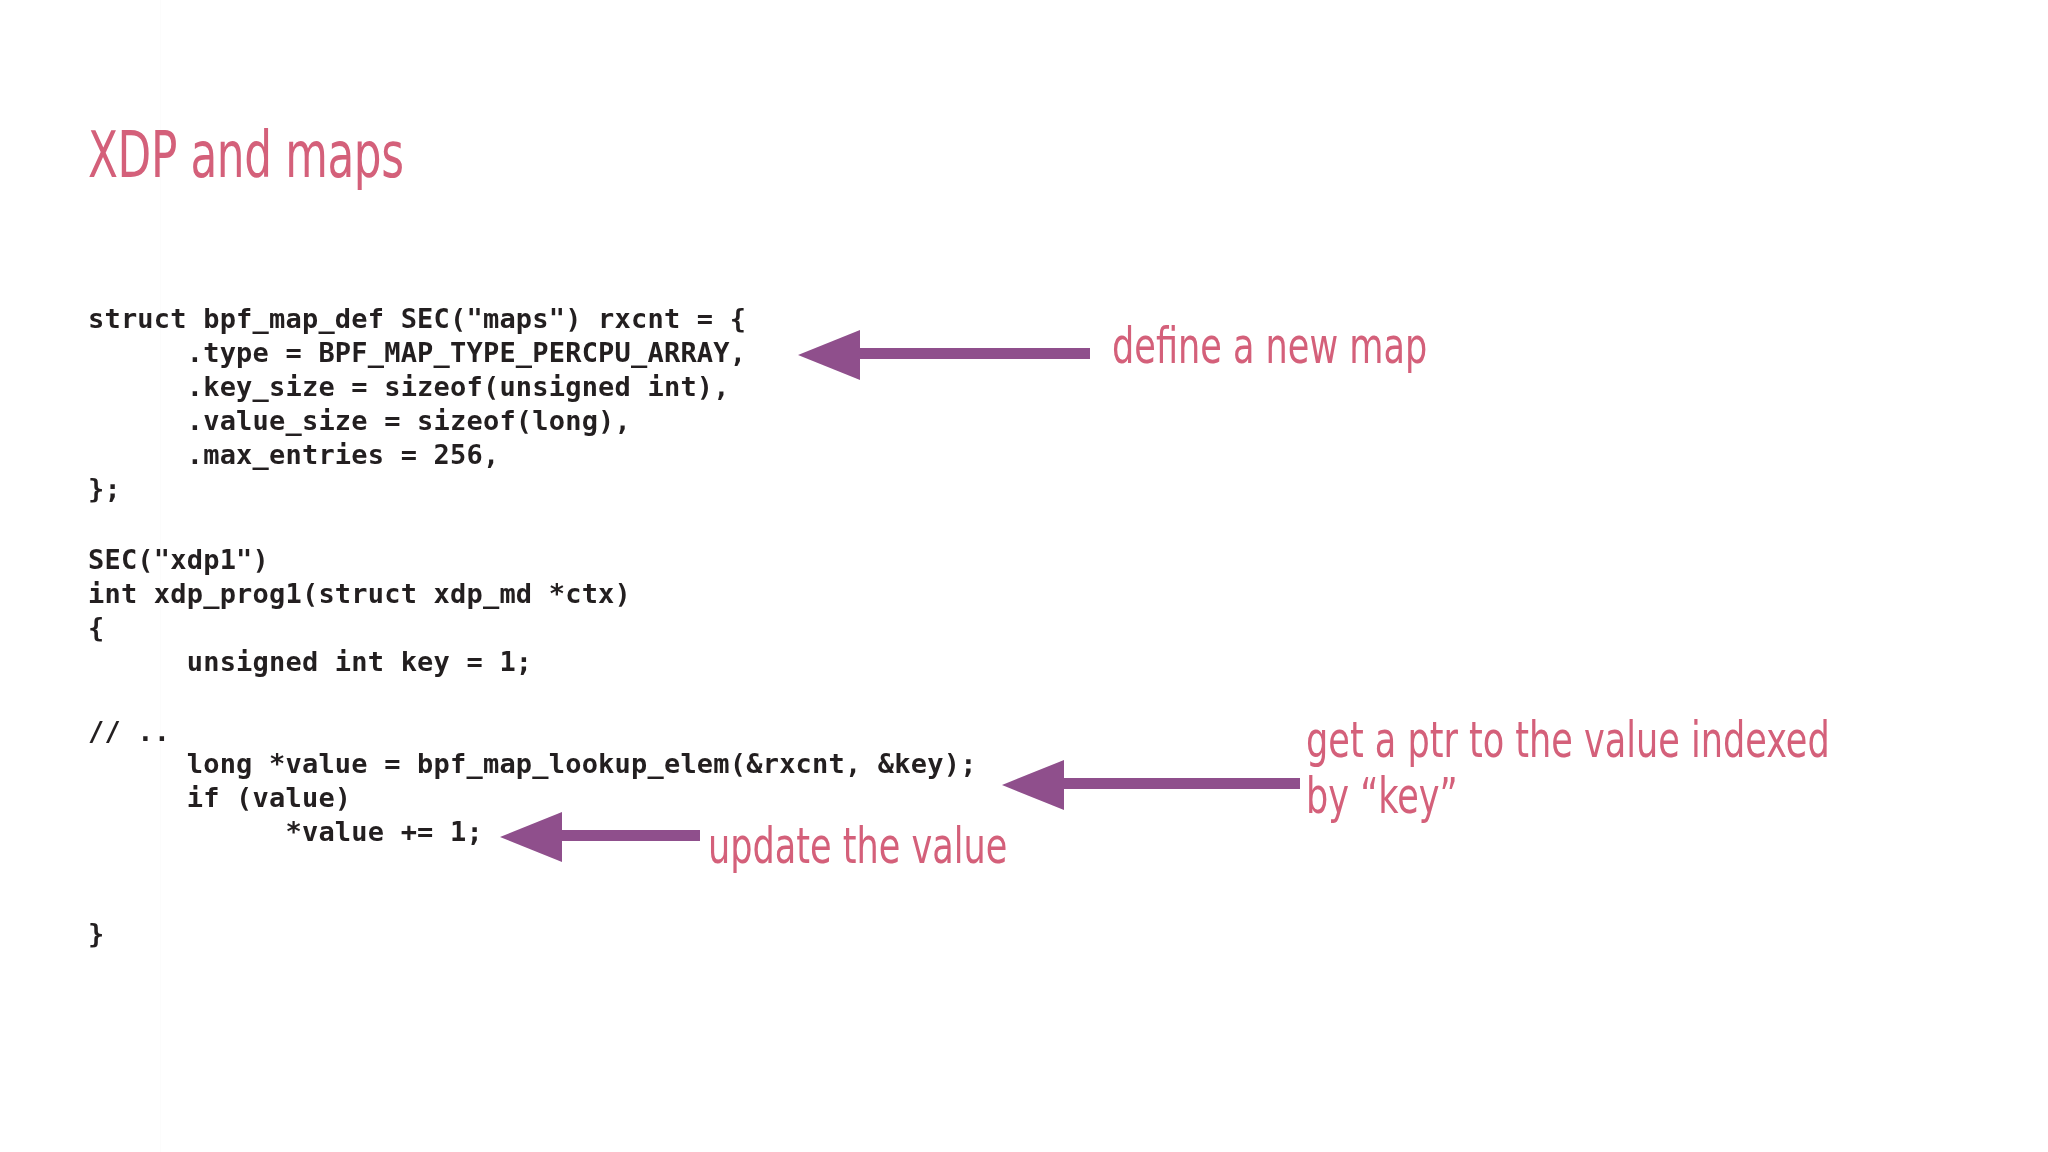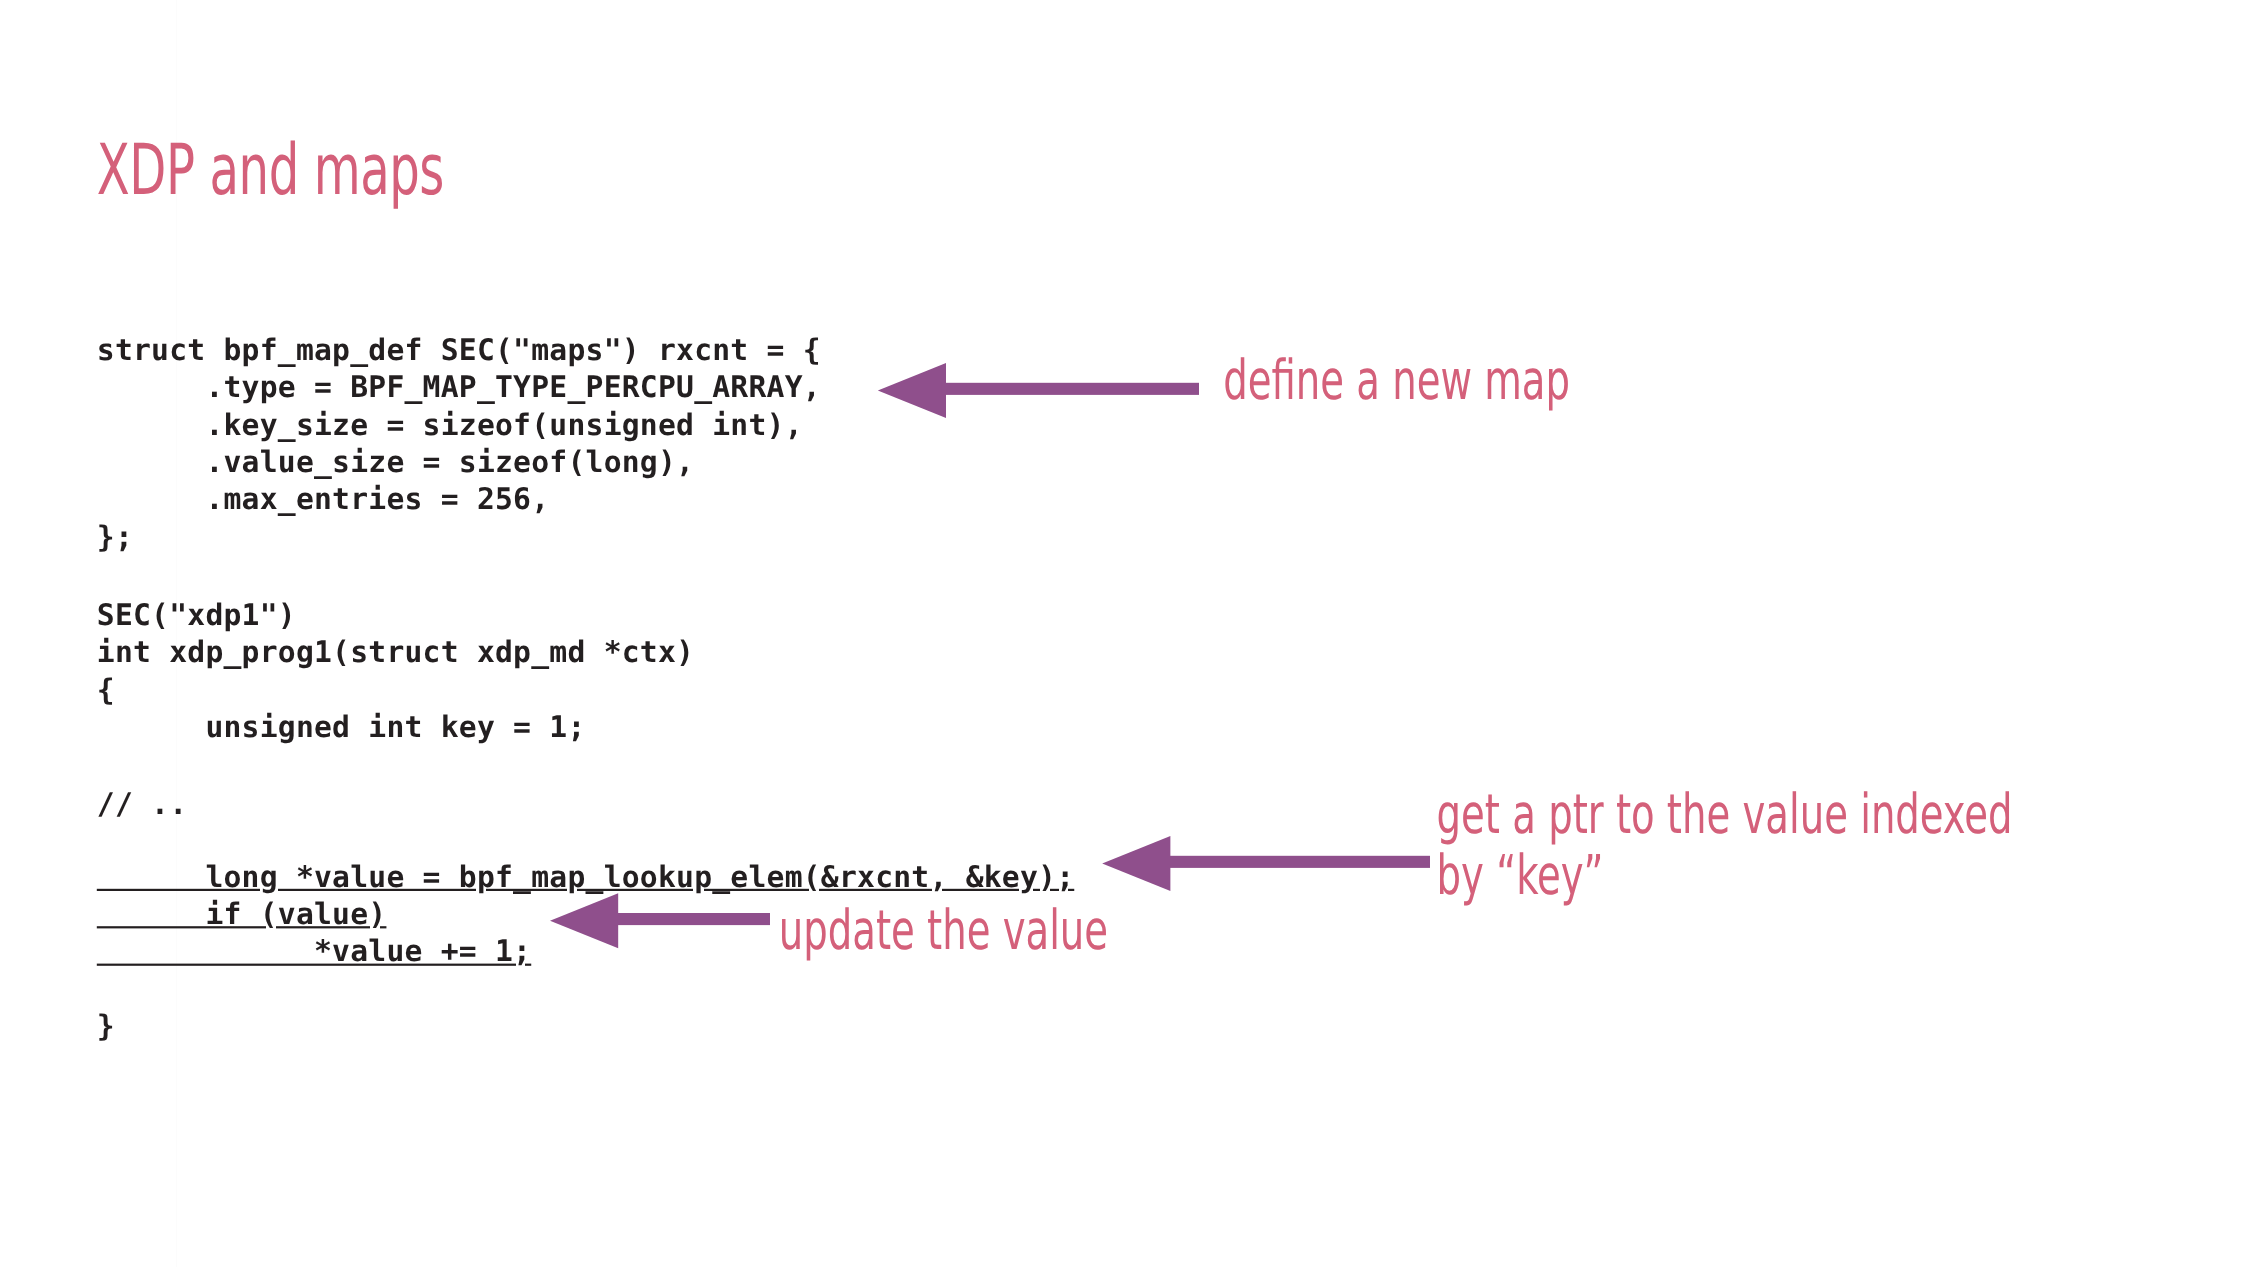--- a/index.html
+++ b/index.html
@@ -49,21 +49,21 @@
     font-size: 27px;
     line-height: 34px;
     font-weight: bold;
     color: #231f20;
     white-space: pre;
     letter-spacing: 0.2px;
   }
   #code-map-def   { top: 275px; }
   #code-prog-head { top: 516px; }
   #code-comment   { top: 688px; }
-  #code-lookup    { top: 754px; text-decoration: underline; }
+  #code-lookup    { top: 720px; }
   #code-close     { top: 890px; }
 
   .annotation {
     position: absolute;
     font-family: "DejaVu Sans Condensed", "Liberation Sans Narrow", "Liberation Sans", sans-serif;
     font-size: 50px;
     line-height: 56px;
     font-weight: 400;
     color: #d4607a;
     transform: scaleX(0.78);

